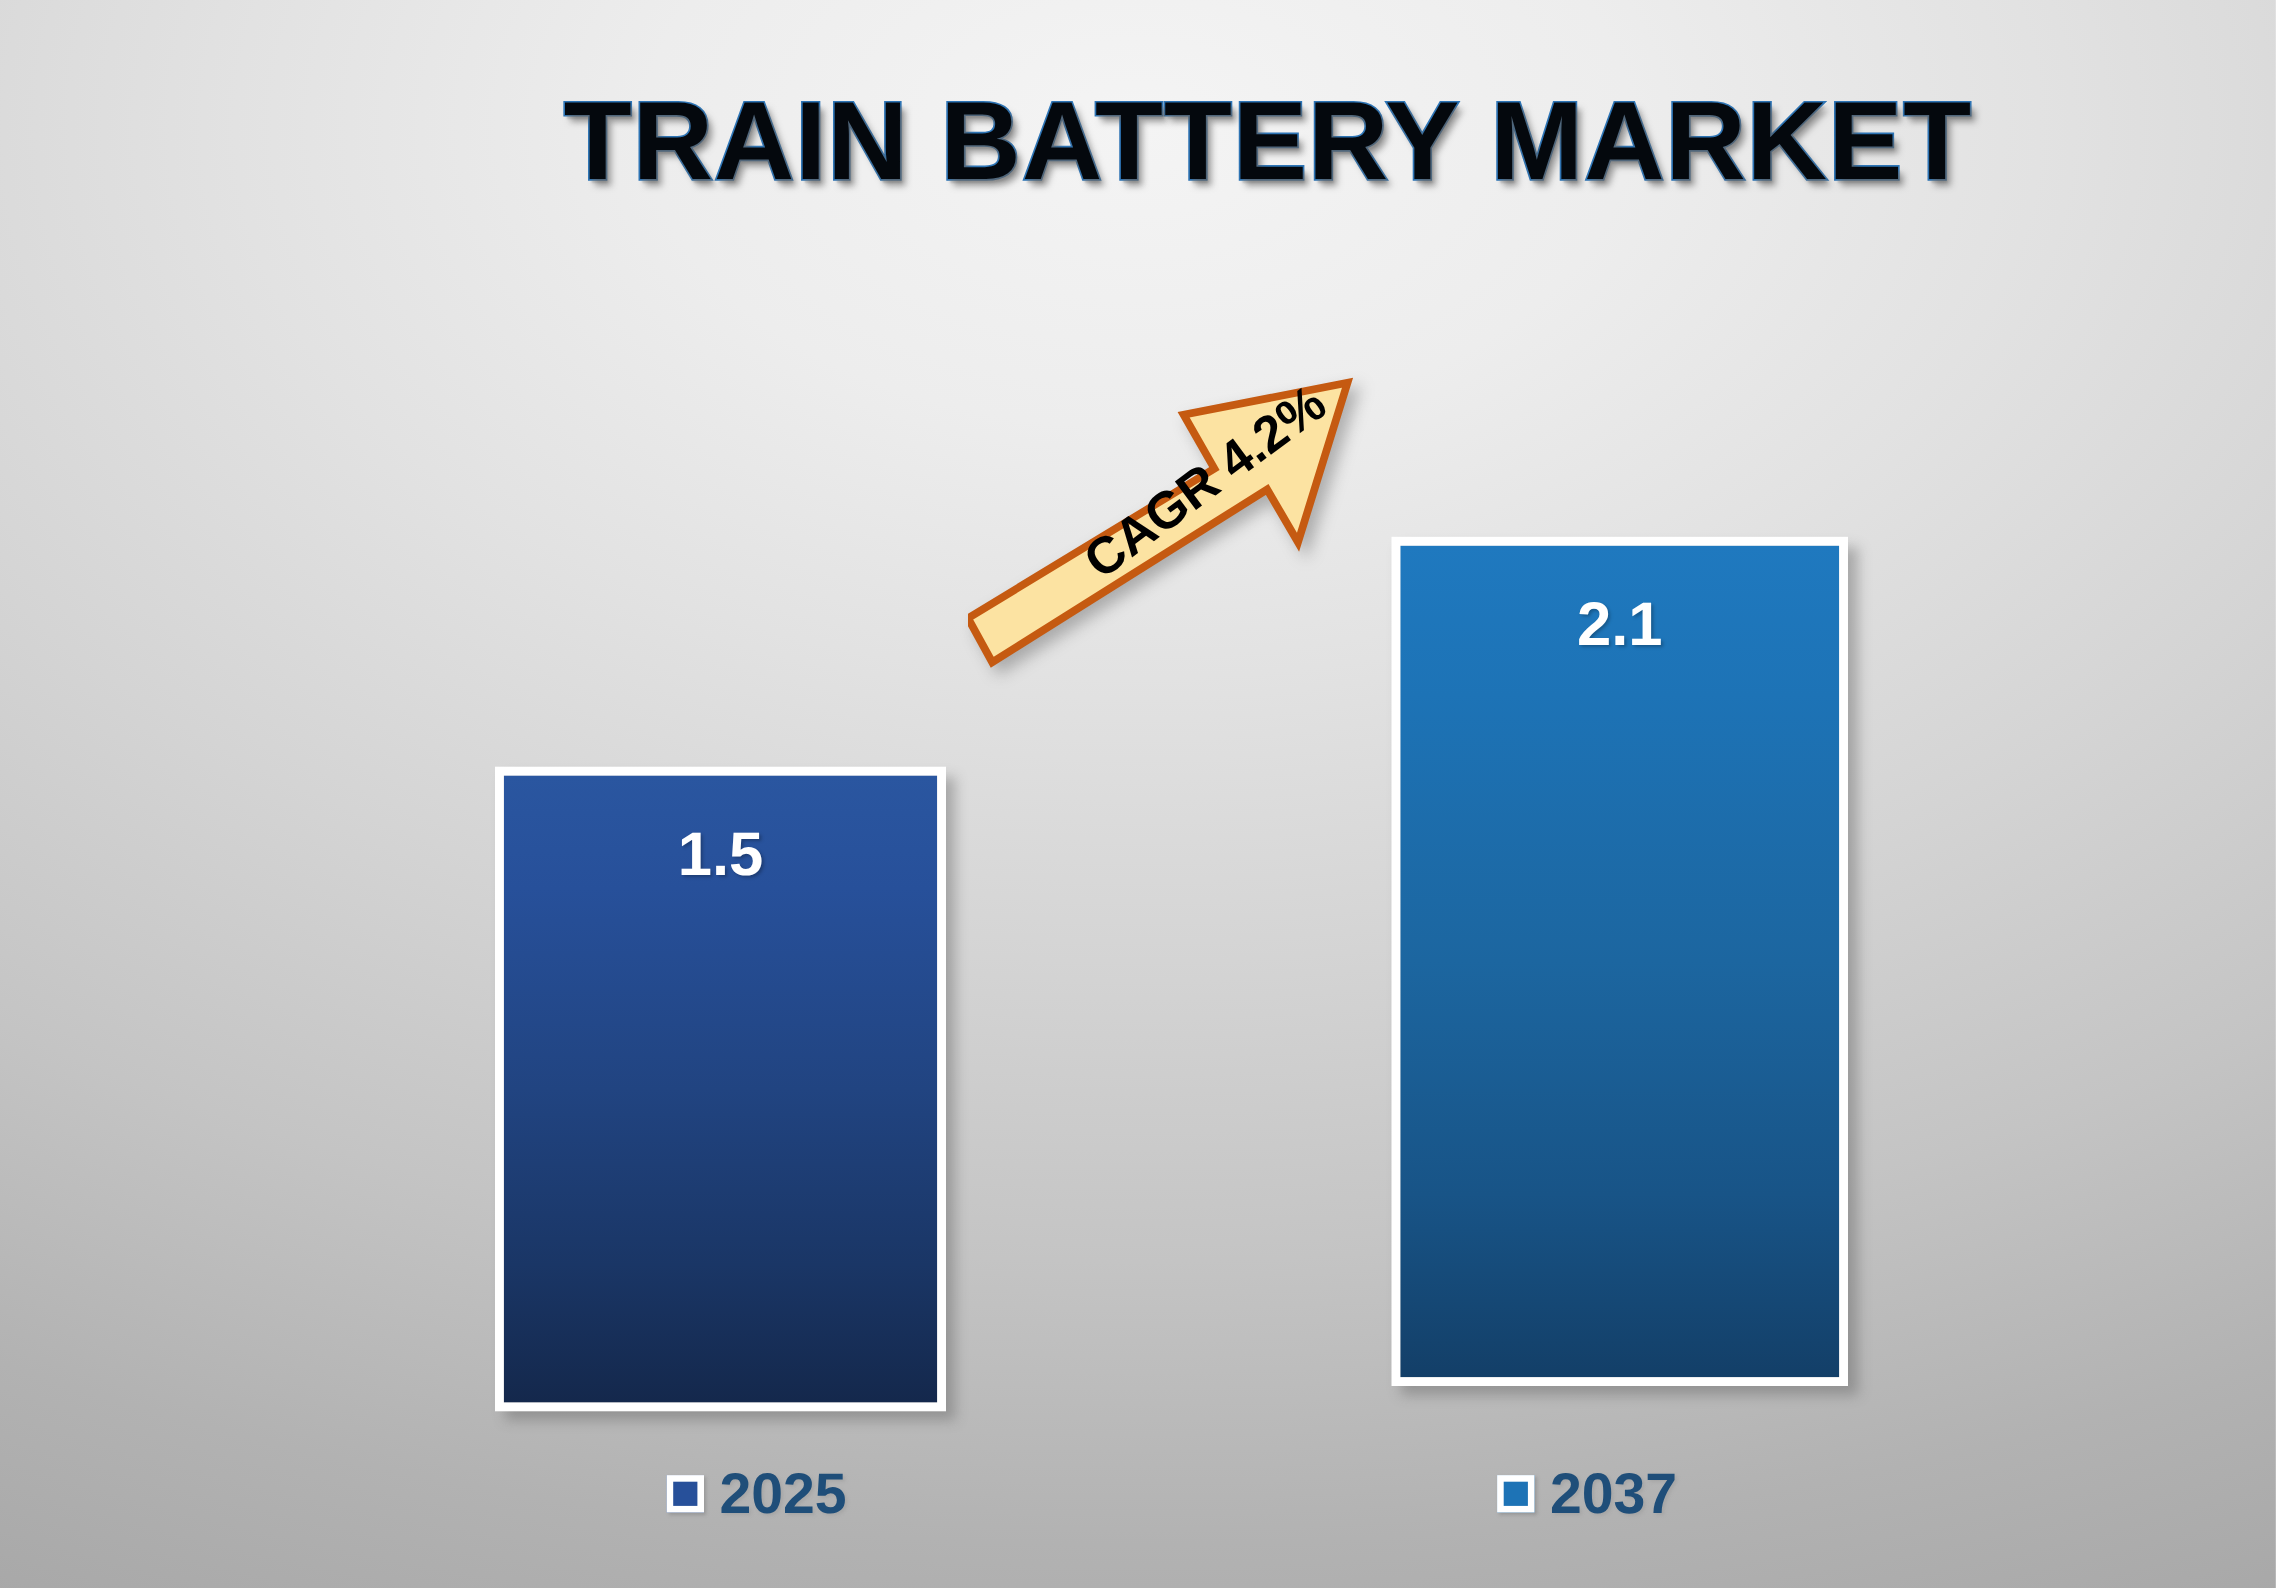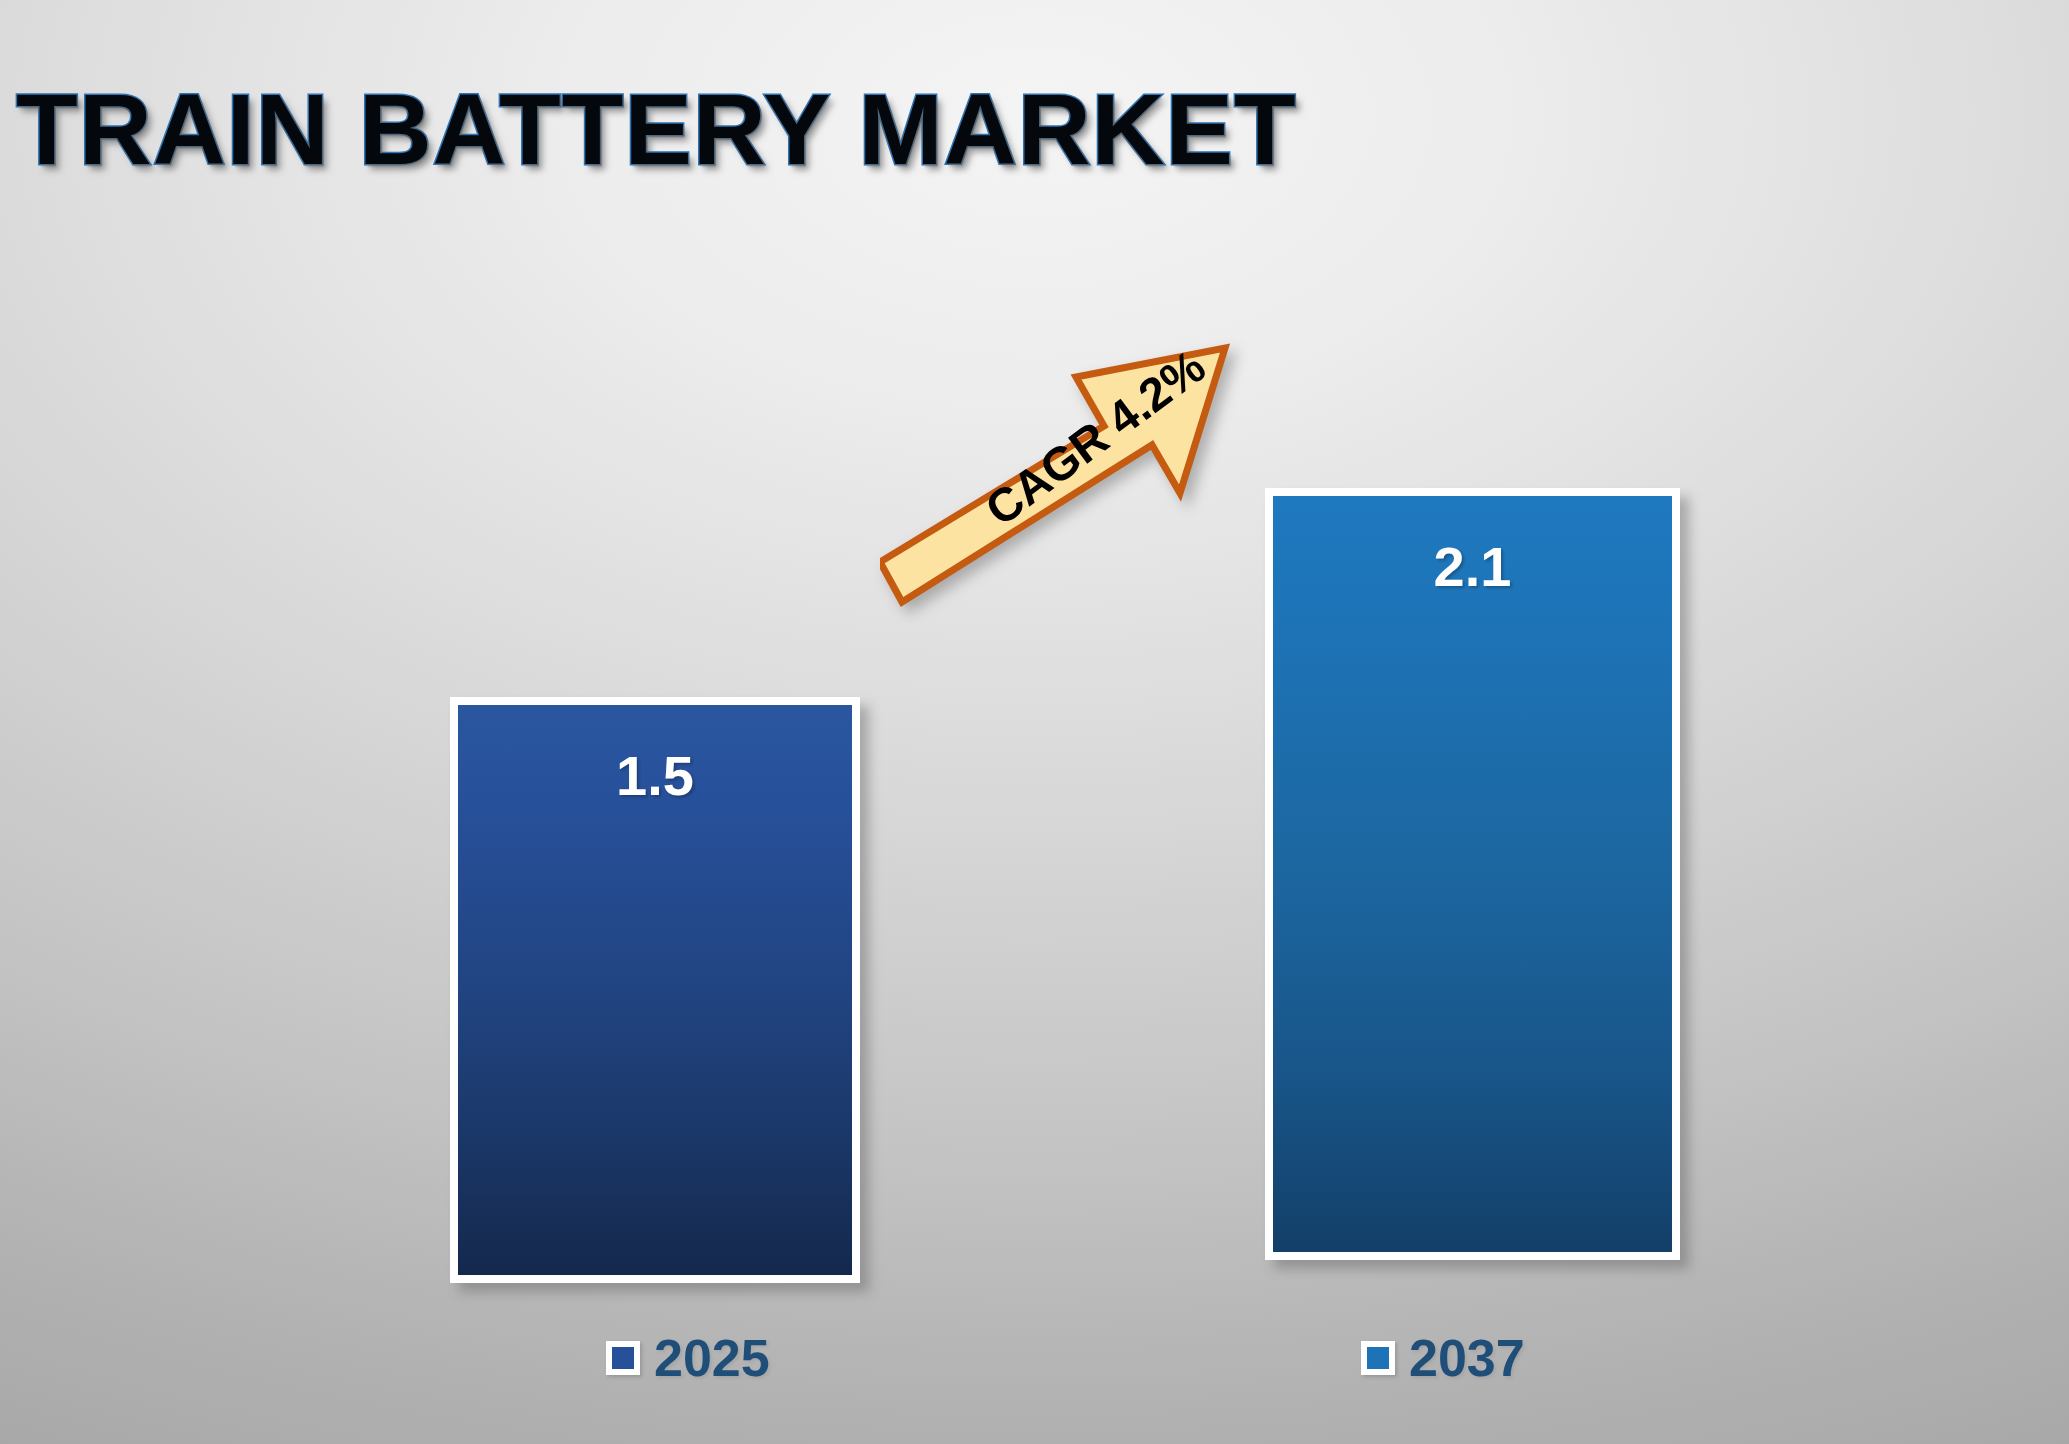--- a/index.html
+++ b/index.html
@@ -26,24 +26,24 @@
         #d4d4d4 50%,
         #c4c4c4 68%,
         #b2b2b2 85%,
         #a6a6a6 100%);
     overflow: hidden;
   }
 
   
   #title-block {
     position: absolute;
-    left: 16px;
+    left: 0;
     top: 78px;
     width: 1793px;
-    text-align: left;
+    text-align: right;
   }
   #chart-title {
     font-size: 101px;
     font-weight: bold;
     letter-spacing: 1px;
     color: #04080d;
     line-height: 1.02;
     -webkit-text-stroke: 3px #2e75b6;
     paint-order: stroke fill;
     text-shadow:

